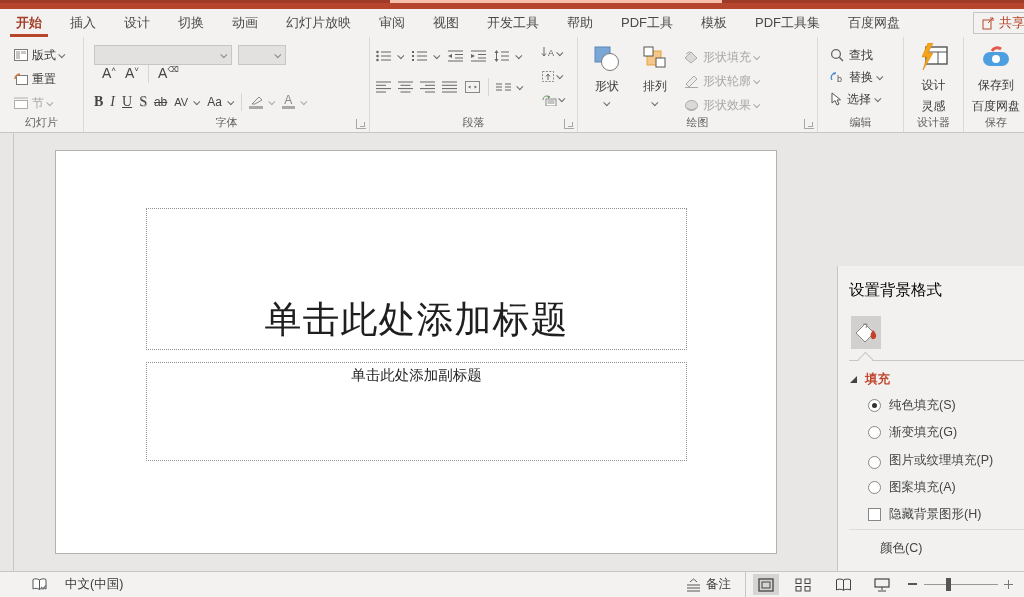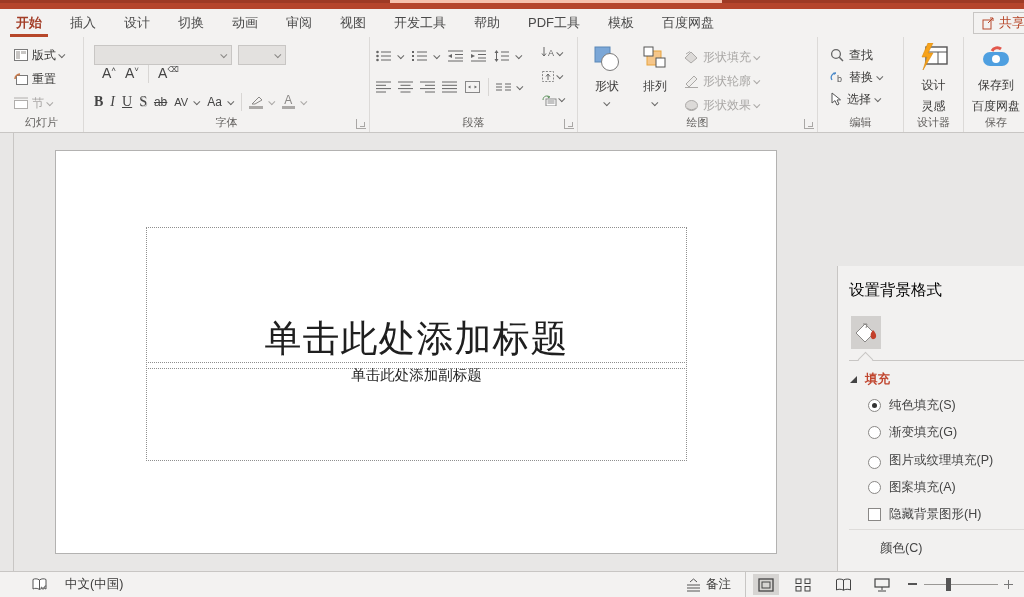--- a/index.html
+++ b/index.html
@@ -64,21 +64,21 @@
 
   
   .g-designer { width:60px; } .g-save { width:64px; border-right:none; }
   .g-designer .bigbtn, .g-save .bigbtn { width:100%; padding-top:6px; }
 
   
   .main { position:absolute; left:0; top:133px; width:1024px; height:438px; background:#E8E7E6; }
   .thumb-divider { position:absolute; left:13px; top:0; bottom:0; width:1px; background:#C8C6C4; }
   .slide { position:absolute; left:55px; top:17px; width:722px; height:404px; background:#fff; border:1px solid #B3B2B1; }
   .ph { position:absolute; border:1px dotted #8f8f8f; }
-  .ph-title { left:90px; top:76px; width:541px; height:142px;font-family:Liberation Mono, monospace; }
+  .ph-title { left:90px; top:57px; width:541px; height:142px;font-family:Liberation Mono, monospace; }
   .ph-title .txt { position:absolute; left:0; right:0; bottom:4px; text-align:center; font-size:37px; color:#1f1f1f; font-weight:300; letter-spacing:1px; }
   .ph-sub { left:90px; top:211px; width:541px; height:99px; }
   .ph-sub .txt { position:absolute; left:0; right:0; top:3px; text-align:center; font-size:14.5px; color:#1f1f1f; }
 
   
   .panel { position:absolute; left:837px; top:133px; width:187px; height:438px; background:#F2F1F0; border-left:1px solid #C8C6C4; font-size:12.5px; }
   .panel-title { position:absolute; left:11px; top:14px; font-size:15.5px; color:#000000; }
   .bucket-btn { position:absolute; left:13px; top:50px; width:30px; height:33px; background:#D2D0CE; display:flex; align-items:center; justify-content:center; }
   .notch-line { position:absolute; left:11px; top:94px; right:0; height:1px; background:#C8C6C4; }
   .notch { position:absolute; left:22px; top:88px; width:11px; height:11px; background:#F2F1F0; border-left:1px solid #C8C6C4; border-top:1px solid #C8C6C4; transform:rotate(45deg); }
@@ -115,26 +115,28 @@
   <div class="seg-light"></div>
   <div class="seg-dark-r"></div>
 </div>
 
 <div class="tabrow">
   <div class="tab active">开始</div>
   <div class="tab">插入</div>
   <div class="tab">设计</div>
   <div class="tab">切换</div>
   <div class="tab">动画</div>
+  <div class="tab">幻灯片放映</div>
   <div class="tab">审阅</div>
   <div class="tab">视图</div>
   <div class="tab">开发工具</div>
   <div class="tab">帮助</div>
   <div class="tab">PDF工具</div>
   <div class="tab">模板</div>
+  <div class="tab">PDF工具集</div>
   <div class="tab">百度网盘</div>
   <div class="share-btn">
     <svg class="ic" width="13" height="13" viewBox="0 0 13 13">
         <rect x="1" y="3" width="8" height="9" fill="none" stroke="#B7472A"></rect>
         <path d="M6 6 L11 1 M8 1 h3 v3" fill="none" stroke="#B7472A"></path>
       </svg>
     <span>共享</span>
   </div>
 </div>
 

